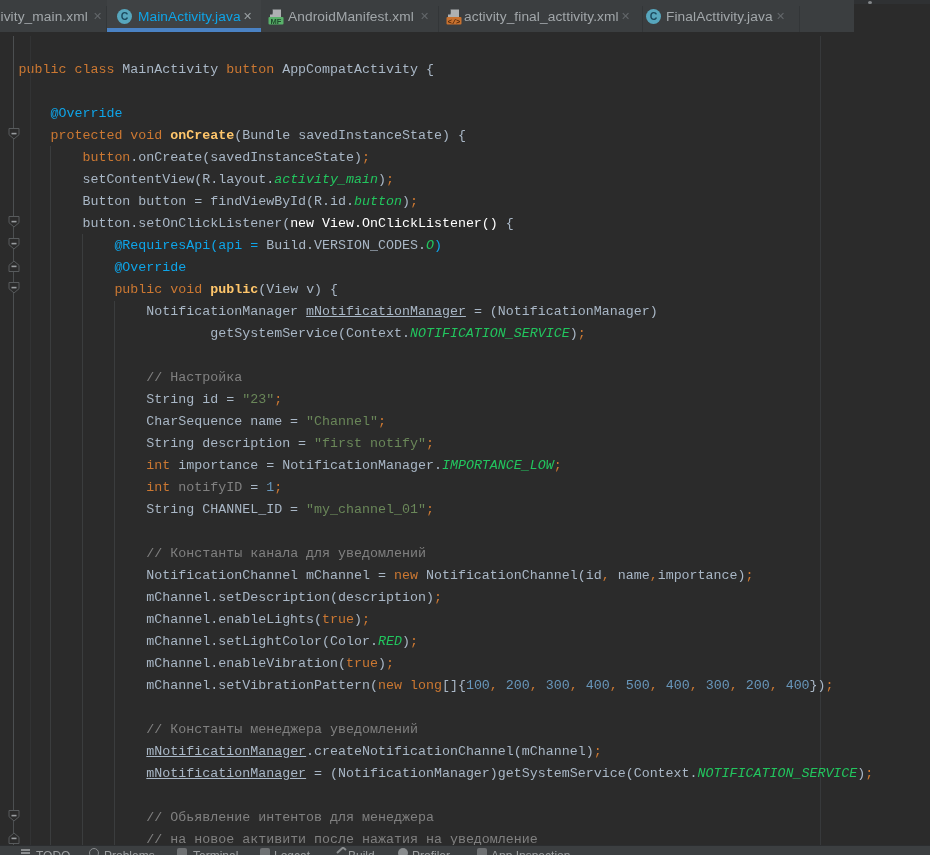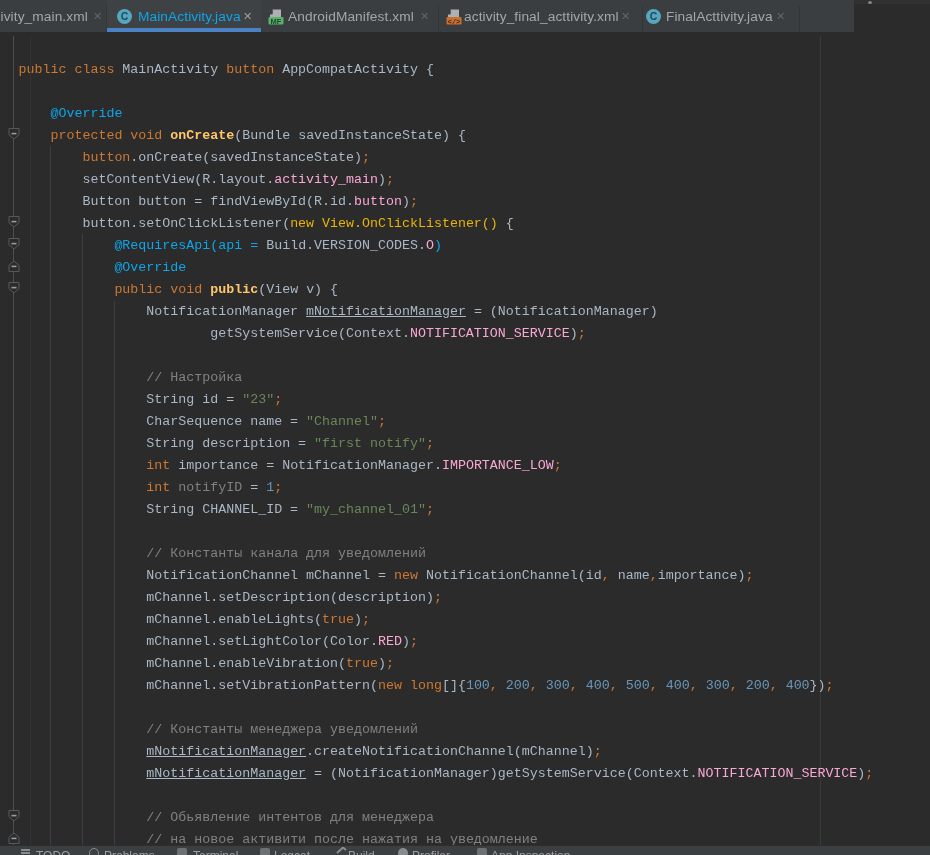--- a/index.html
+++ b/index.html
@@ -22,22 +22,22 @@
   #gutline{left:13px;top:36px;width:1px;height:809px;background:#4c4f51;z-index:3}
   .ig{width:1px;background:#3b3d3e;z-index:3}
   #margin{left:820px;top:36px;width:1px;height:809px;background:#37393b}
   pre{position:absolute;left:18.5px;top:23px;margin:0;font-family:"Liberation Mono",monospace;font-size:13.32px;line-height:22px;color:#a9b7c6;letter-spacing:0}
   .k{color:#cc7832}
   .f{color:#ffc66b;font-weight:bold}
   .a{color:#0ea5e9}
   .s{color:#6a8759}
   .m{color:#6897bb}
   .c{color:#808080}
-  .p{color:#f9a8d4;}
-  .d{color:#eab308}
+  .p{color:#22c55e;font-style:italic}
+  .d{color:#ffffff}
   .u{text-decoration:underline}
   .fold{width:22px;height:12px;z-index:4}
   
   #botbar{left:0;top:845px;width:930px;height:10px;background:#3c3f41;border-top:1px solid #2c2e30;box-sizing:border-box}
   .bi{top:848.5px;font-size:12px;color:#9da0a2;white-space:nowrap}
   .bico{top:848px;width:10px;height:10px;background:#6e7173;border-radius:2px}
 </style>
 </head>
 <body>
   <div class="abs" id="strip">

